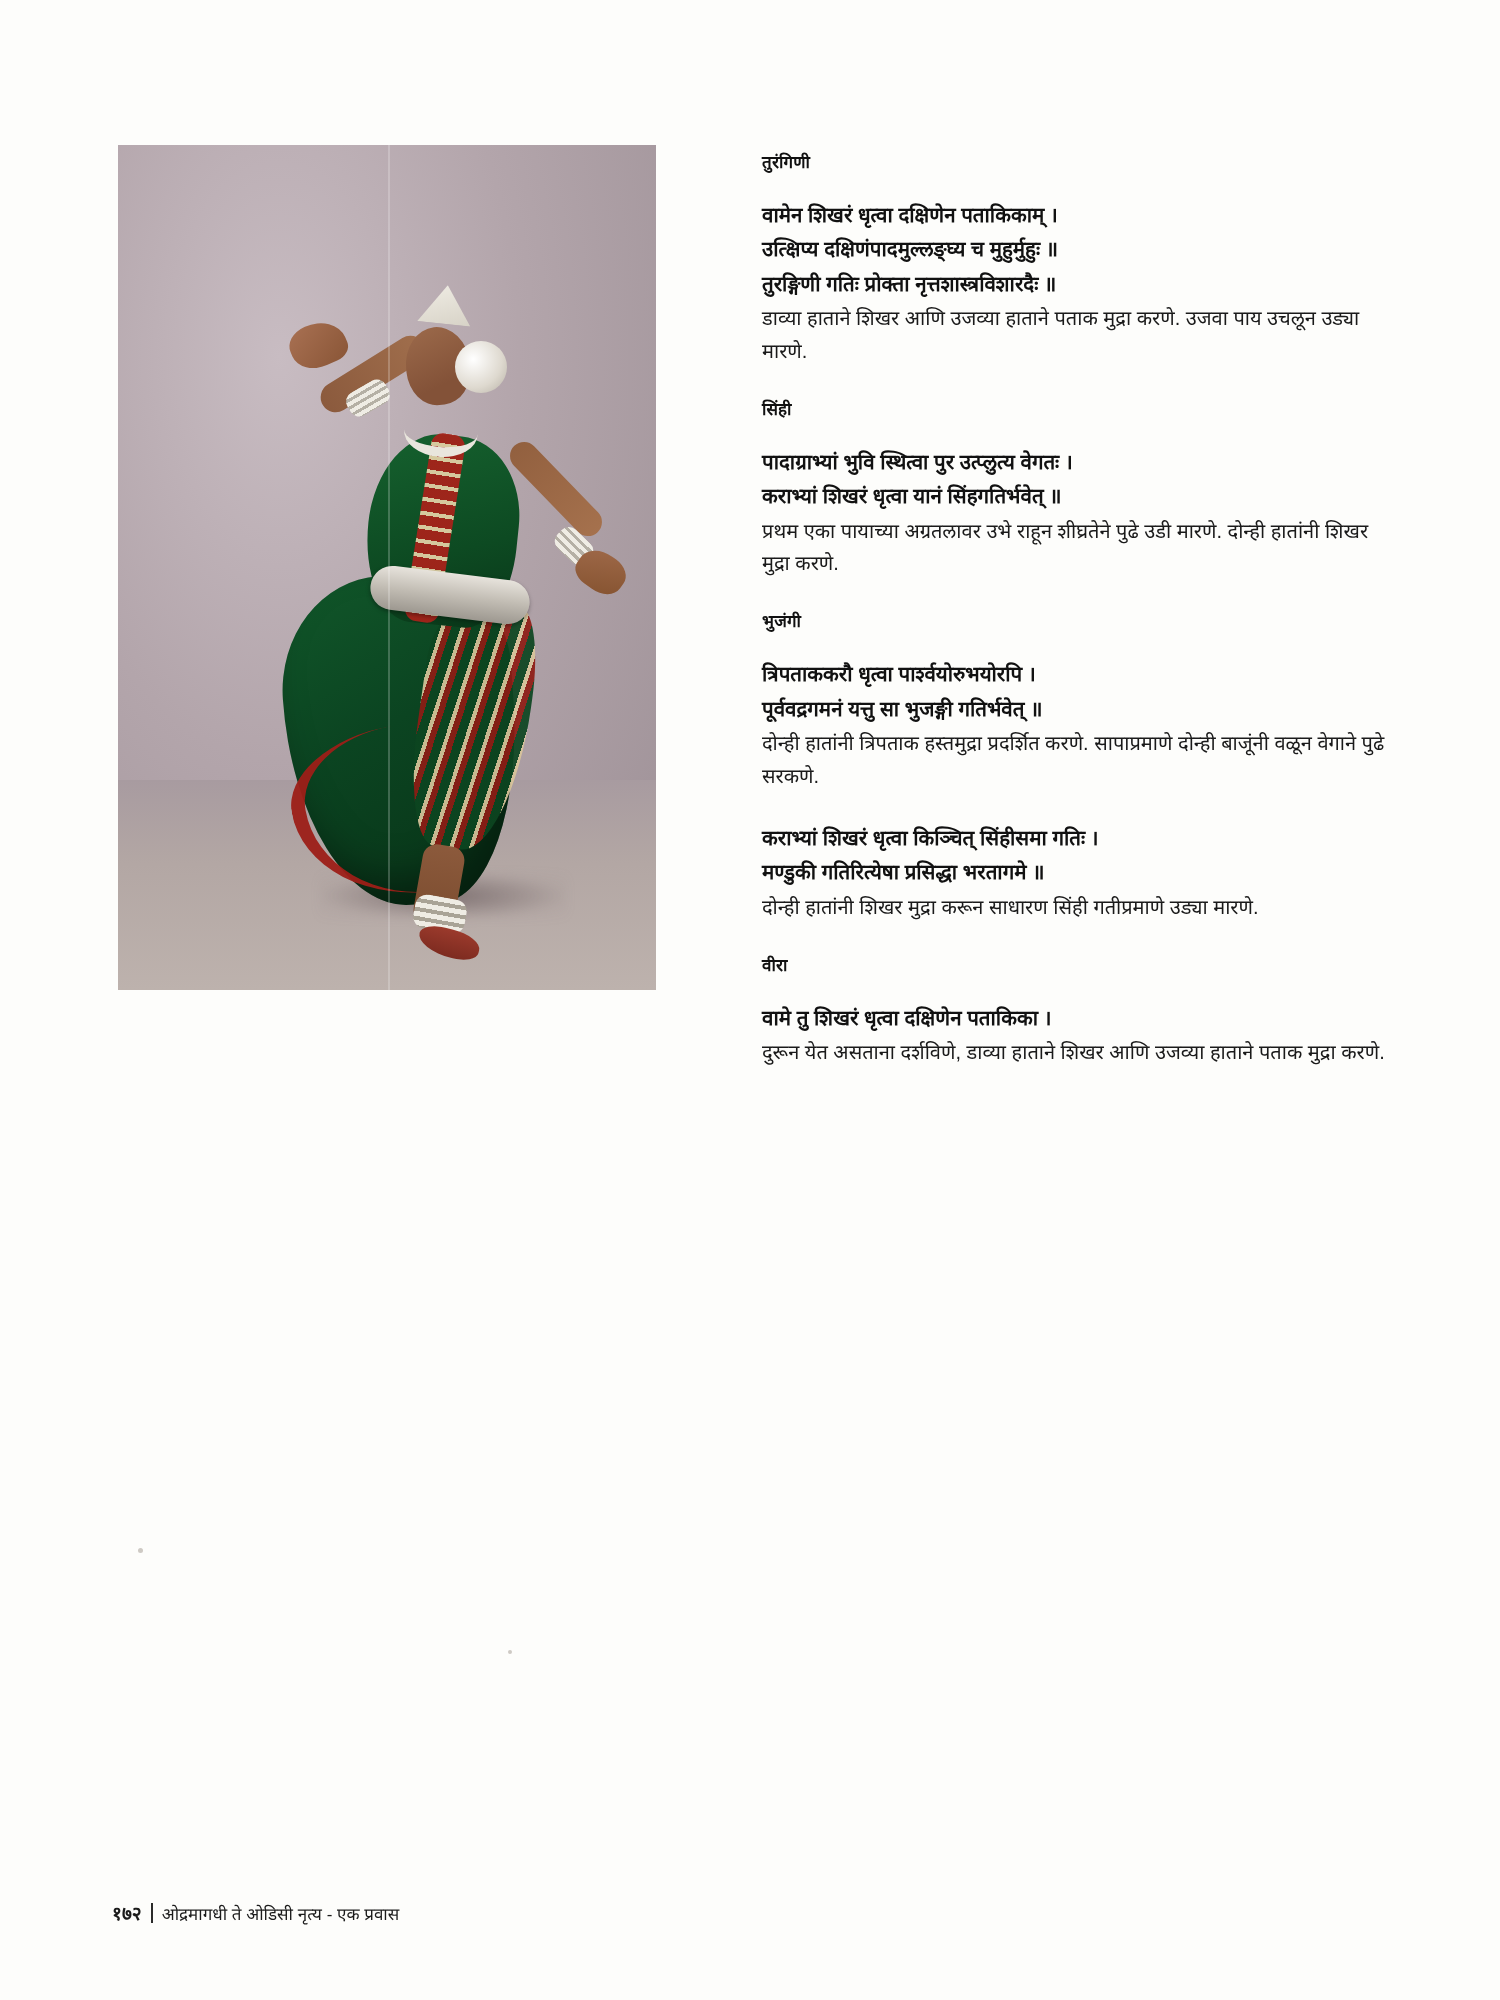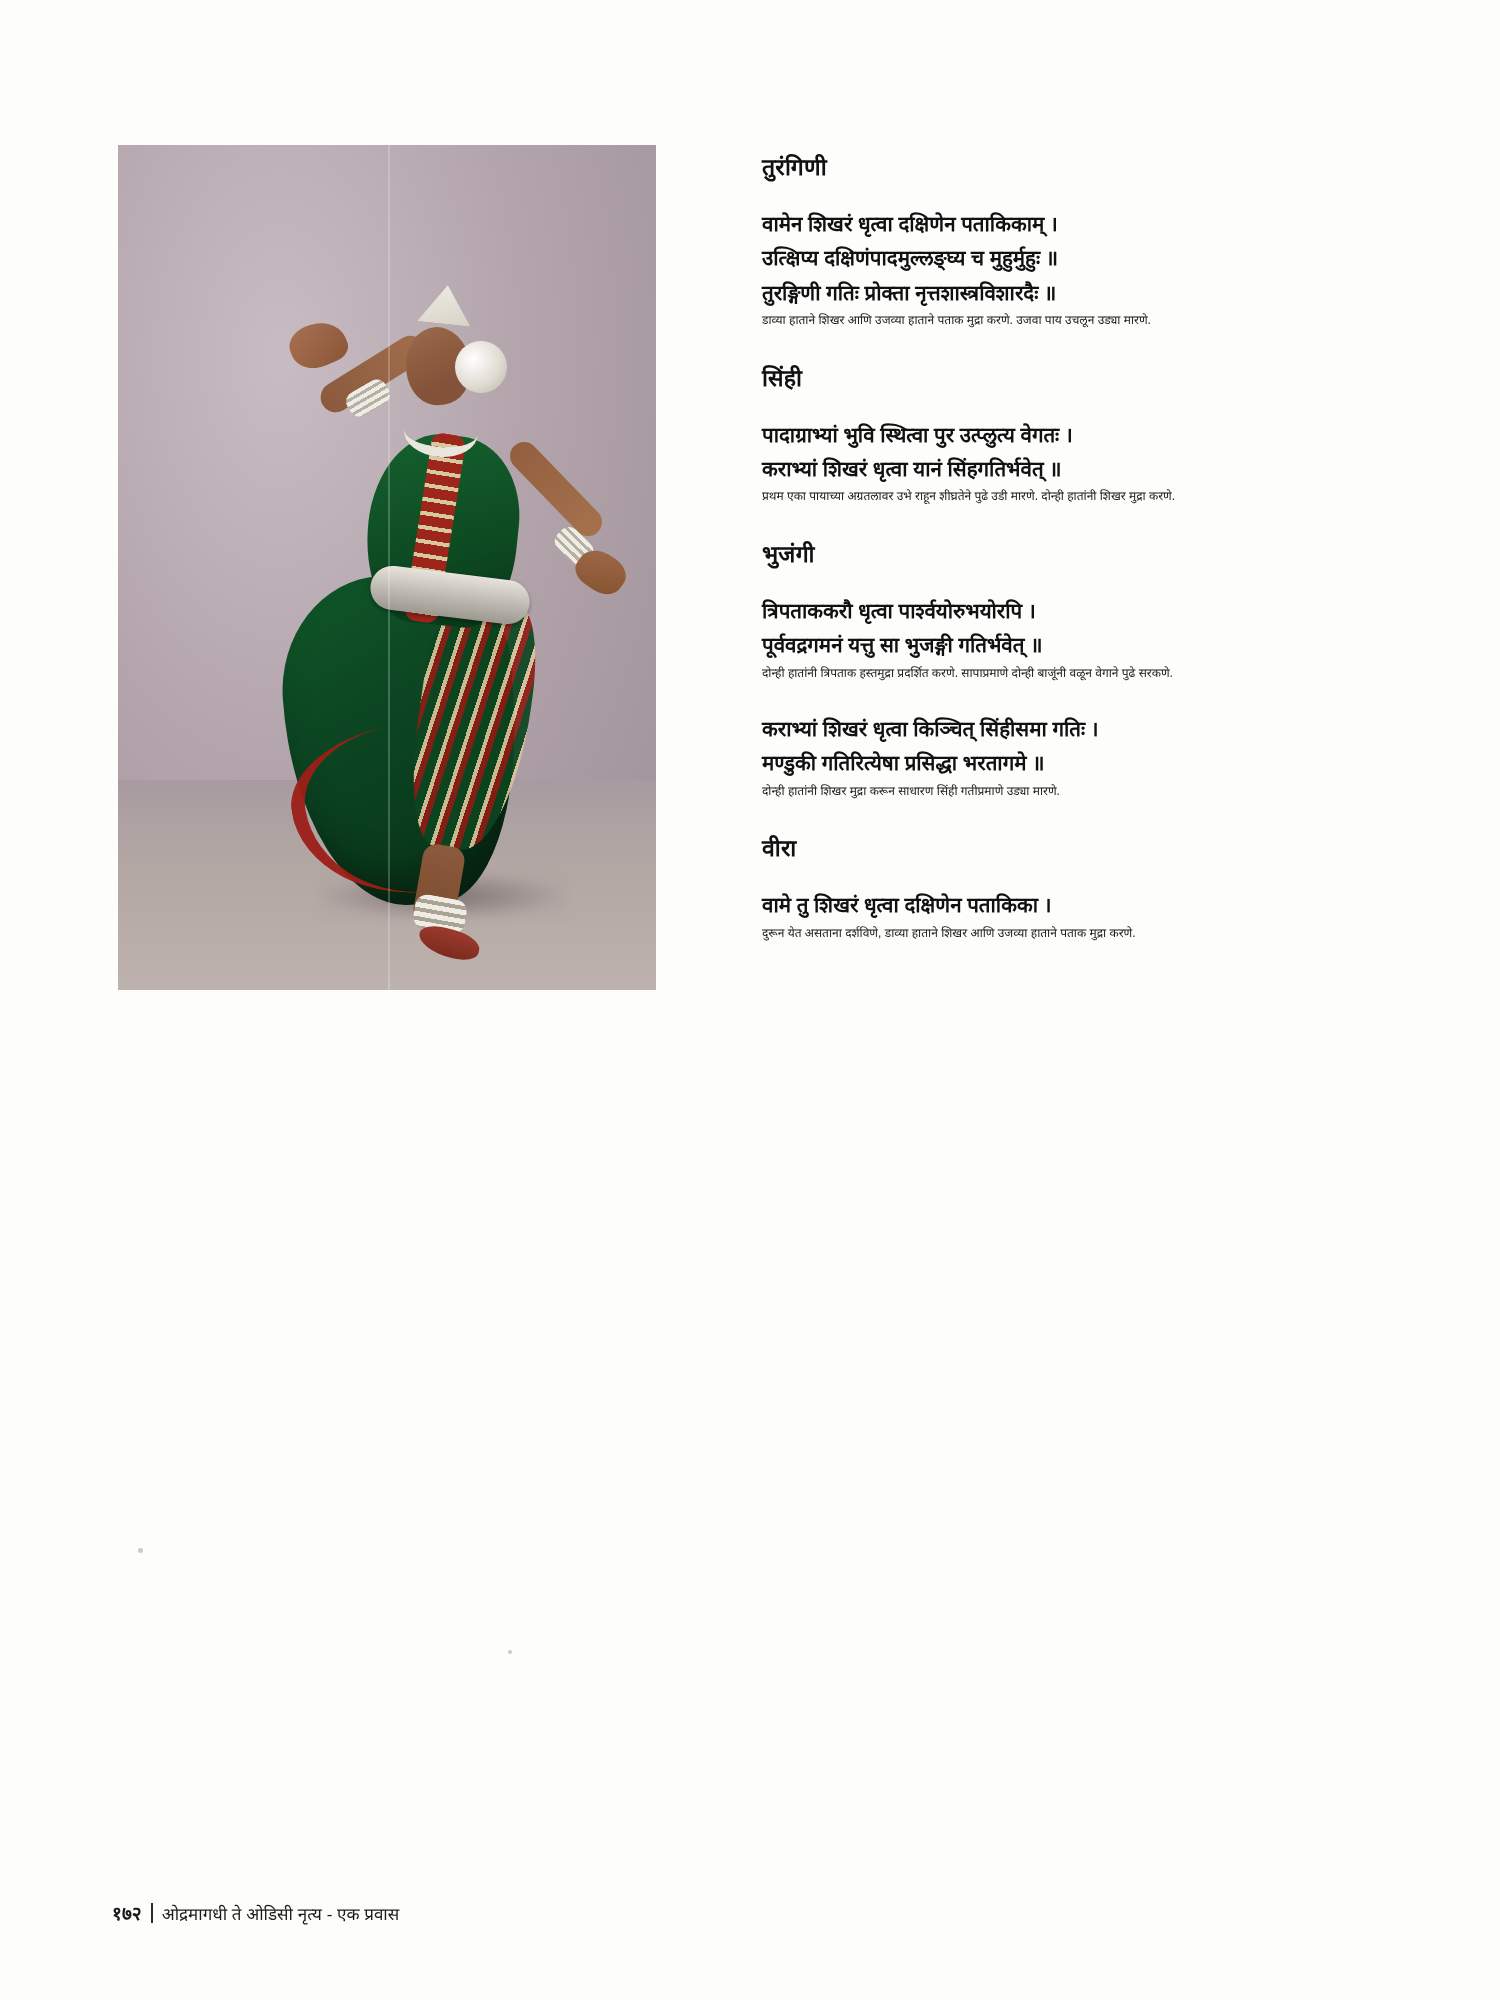--- a/index.html
+++ b/index.html
@@ -267,35 +267,35 @@
   .text-col {
     position: absolute;
     left: 762px;
     top: 150px;
     width: 630px;
   }
   .section { margin-bottom: 30px; }
   .section:last-child { margin-bottom: 0; }
 
   .term {
-    font-size: 23px;
+    font-size: 17px;
     font-weight: bold;
     letter-spacing: 0.2px;
     margin-bottom: 26px;
     color: #111;
   }
   .verse {
     font-size: 20.5px;
     font-weight: bold;
     line-height: 1.58;
     color: #111;
     margin-bottom: 2px;
   }
   .gloss {
-    font-size: 12px;
+    font-size: 20px;
     line-height: 1.62;
     color: #1a1a1a;
     margin-top: 2px;
   }
 
   
   .footer {
     position: absolute;
     left: 112px;
     bottom: 74px;

